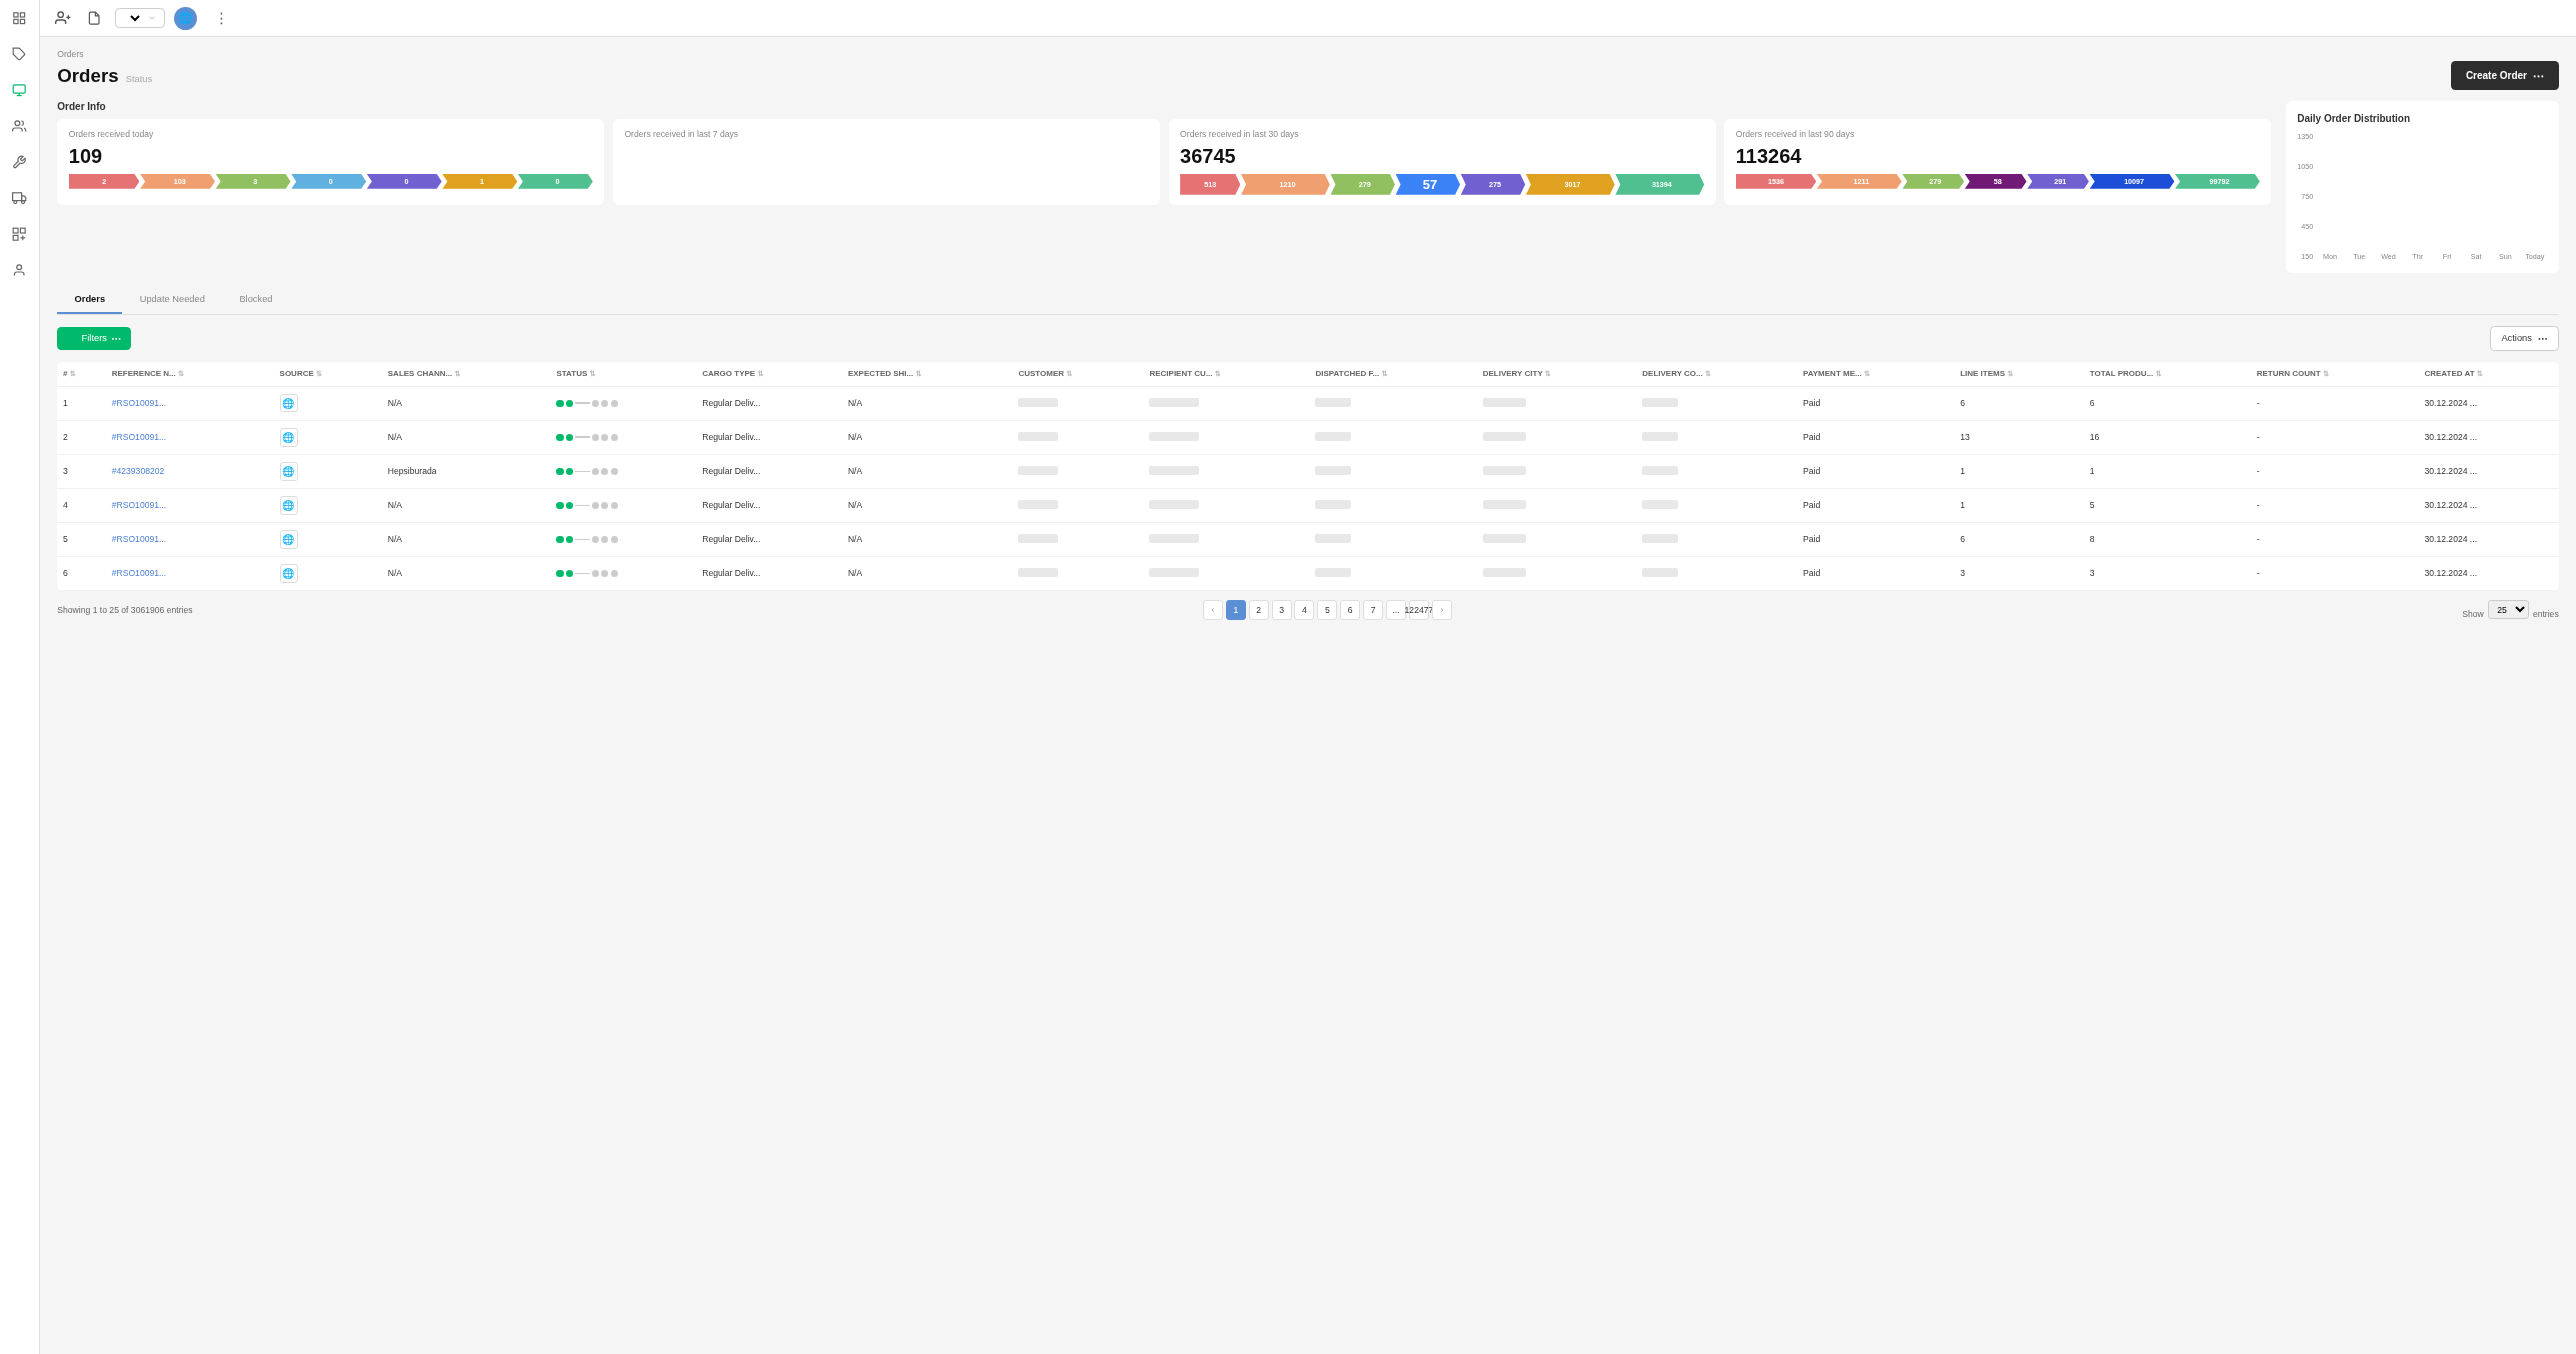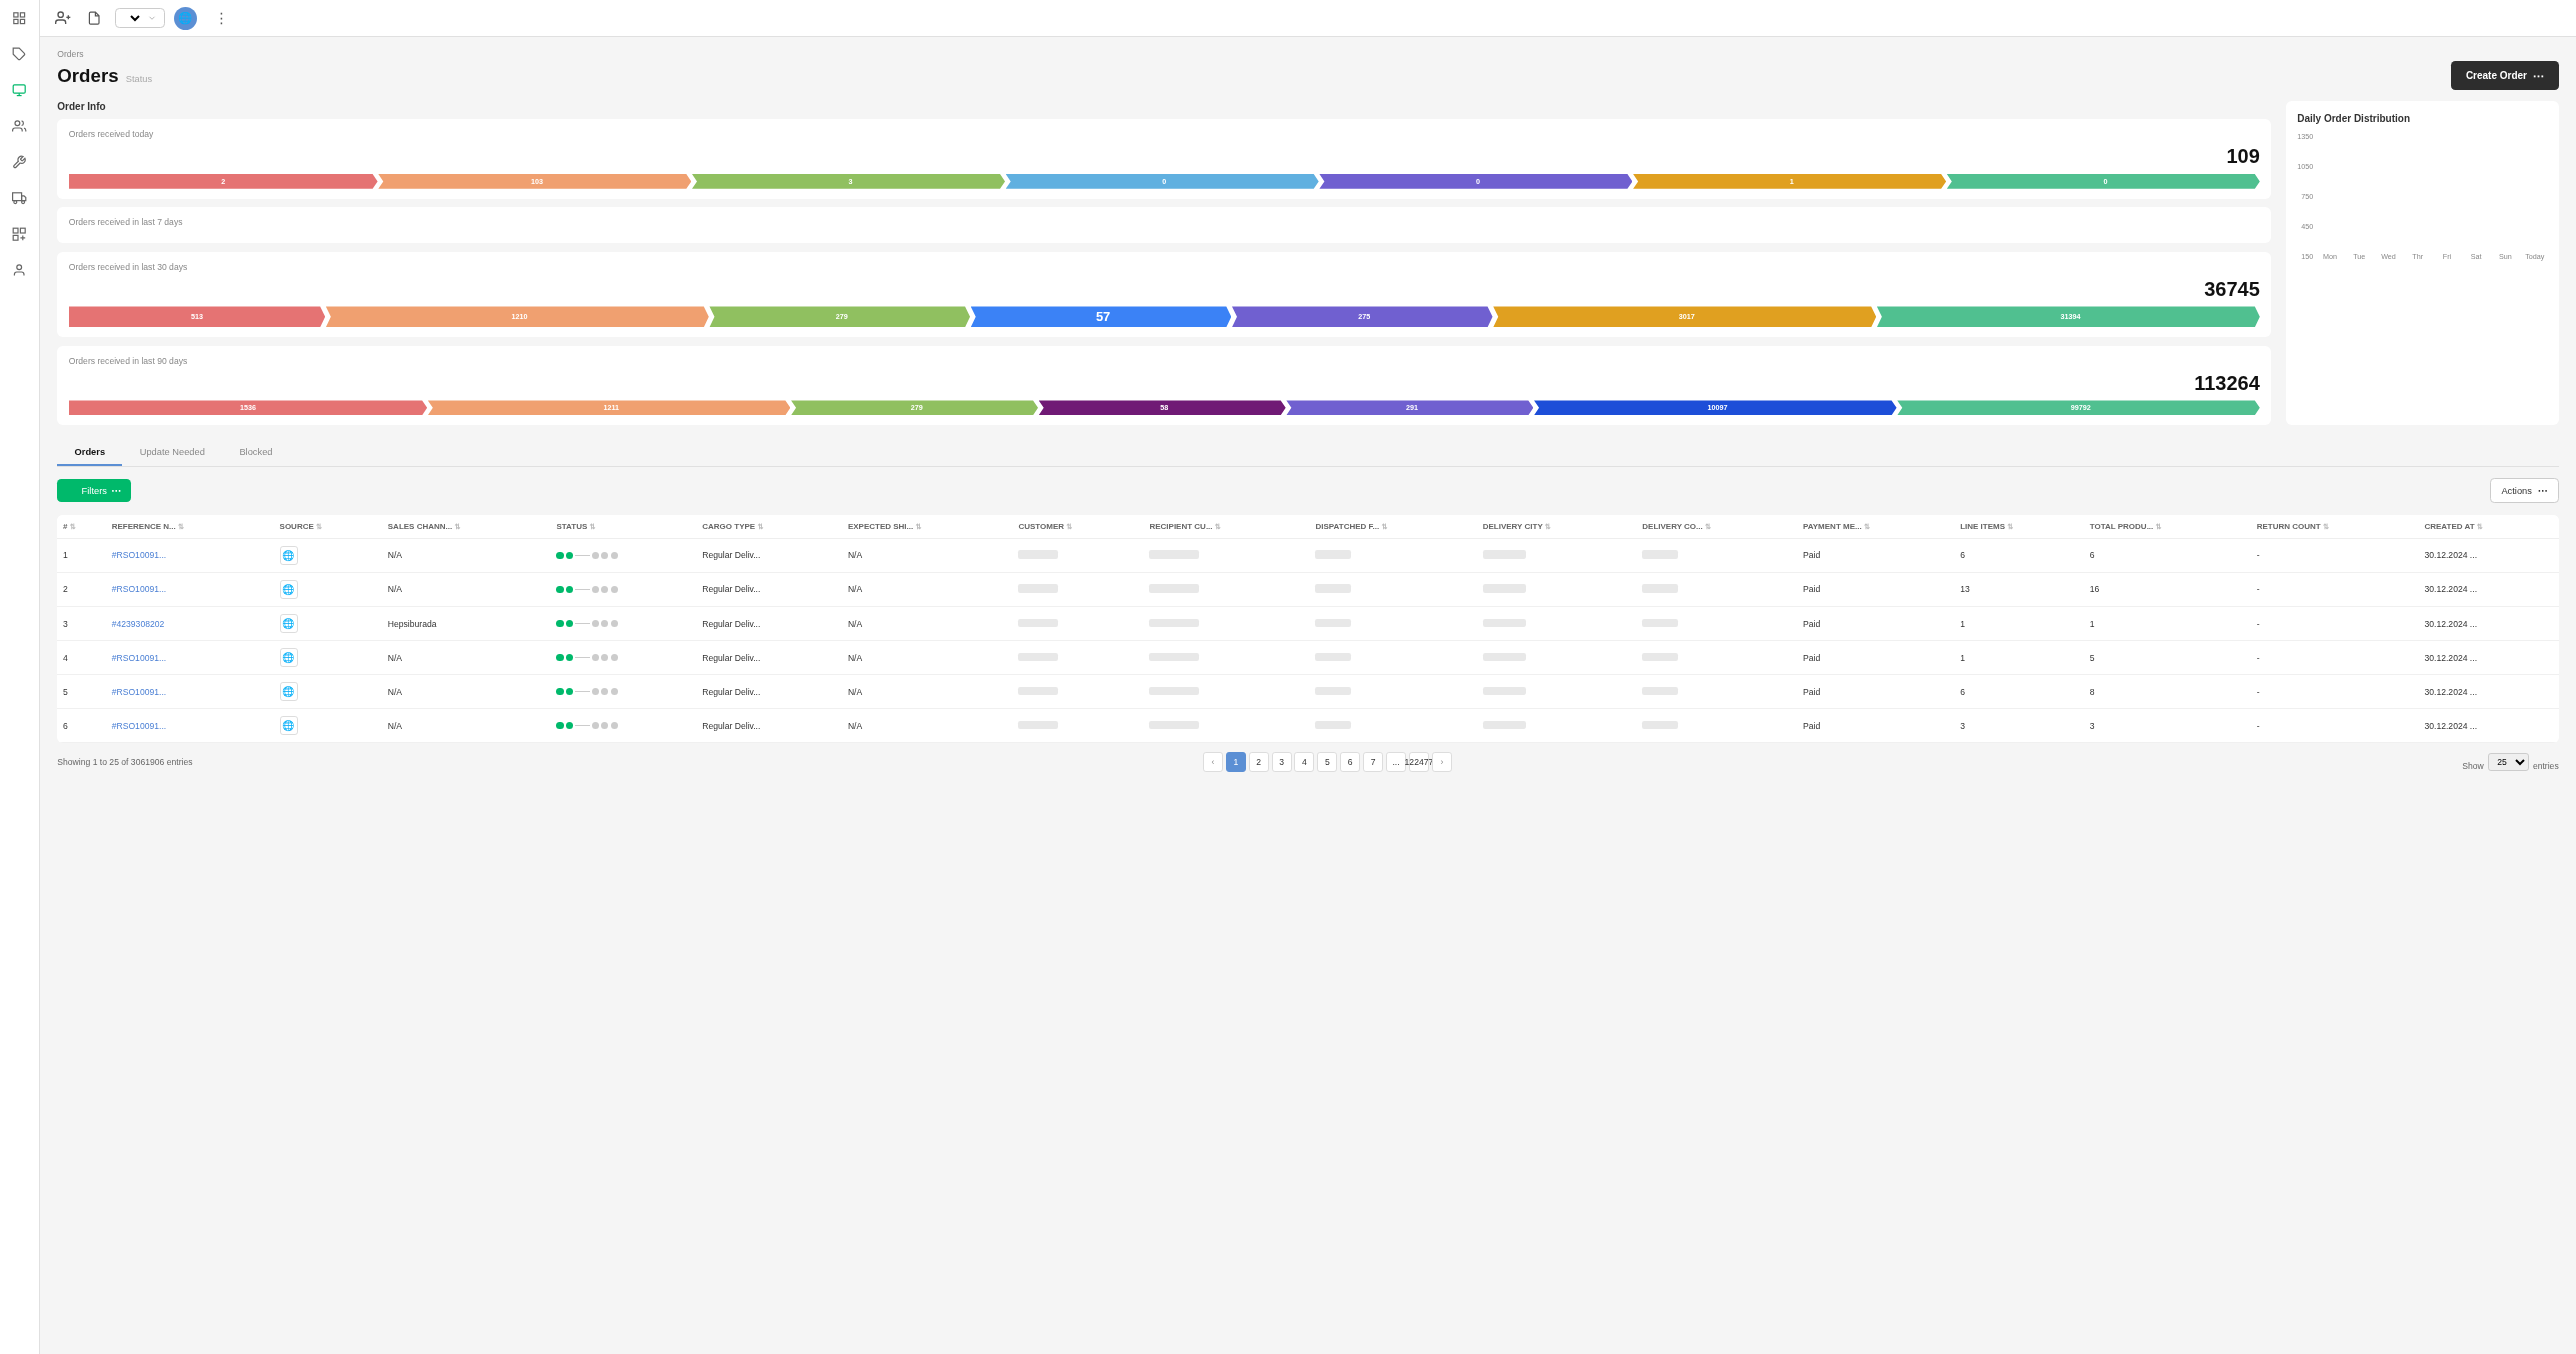--- a/index.html
+++ b/index.html
@@ -27,21 +27,21 @@
     
     .page-content { padding: 11.5px 17.3px; flex: 1; overflow-y: auto; }
     .breadcrumb { font-size: 8.6px; color: #888; margin-bottom: 2.9px; }
     .page-header { display: flex; align-items: center; justify-content: space-between; margin-bottom: 11.5px; }
     .page-title-wrap { display: flex; align-items: baseline; gap: 7.2px; }
     .page-title { font-size: 18.7px; font-weight: 700; color: #111; }
     .page-subtitle { font-size: 9.3px; color: #aaa; }
     .btn-create-order { background: #2d2d2d; color: white; border: none; border-radius: 4.3px; padding: 7.2px 14.4px; font-size: 10px; font-weight: 600; cursor: pointer; display: flex; align-items: center; gap: 5.8px; }
     .info-card { background: #fff; border-radius: 5.8px; padding: 10px 11.5px; }
     .info-card-label { font-size: 8.6px; color: #888; margin-bottom: 5.8px; }
-    .info-card-number { font-size: 20px; font-weight: 900; text-align: right; margin-bottom: 5.8px; color: #111; }
+    .info-card-number { font-size: 20px; font-weight: 900; margin-bottom: 5.8px; color: #111; }
 
     
     .chart-container { background: #fff; border-radius: 5.8px; padding: 11.5px; width: 273px; }
     .chart-title { font-size: 10px; font-weight: 600; color: #333; margin-bottom: 8.6px; }
     .chart-bar-wrap { display: flex; flex-direction: column; align-items: center; gap: 2.9px; flex: 1; }
     .chart-bar { background: #a8b4e8; border-radius: 2.2px 2.2px 0 0; width: 100%; }
     .chart-label { font-size: 7.2px; color: #888; }
     .chart-y-axis { display: flex; flex-direction: column; justify-content: space-between; font-size: 7.2px; color: #888; height: 129px; margin-right: 4.3px; text-align: right; }
 
     
@@ -185,21 +185,21 @@
         <button class="btn-create-order">
           <span>Create Order</span>
           <span style="font-size:11.5px;">⋯</span>
         </button>
       </div>
     </div>
 
     <div style="display:flex; gap:14.4px; margin-bottom:14.4px;">
       <div style="flex:1;">
         <div class="order-info-section-label">Order Info</div>
-        <div style="display:grid; grid-template-columns:1fr; gap:8.6px;" id="cards-container">
+        <div style="display:grid; grid-template-columns:1fr 1fr 1fr 1fr; gap:8.6px;" id="cards-container">
         <div class="info-card">
     <div class="info-card-label">Orders received today</div>
     <div class="info-card-number">109</div>
     <div style="display:flex; gap:0.7px;">
                 <div style="background:#e57373; clip-path:polygon(0 0, calc(100% - 5px) 0, 100% 50%, calc(100% - 5px) 100%, 0 100%); display:flex; align-items:center; justify-content:center; padding:2.9px 5.8px 2.9px 5.8px; font-size:7.2px; font-weight:700; color:white; min-width:21.6px; flex:1;">2</div>
                 <div style="background:#f0a070; clip-path:polygon(0 0, calc(100% - 5px) 0, 100% 50%, calc(100% - 5px) 100%, 0 100%, 5px 50%); display:flex; align-items:center; justify-content:center; padding:2.9px 5.8px 2.9px 10px; font-size:7.2px; font-weight:700; color:white; min-width:21.6px; flex:1;">103</div>
                 <div style="background:#90c060; clip-path:polygon(0 0, calc(100% - 5px) 0, 100% 50%, calc(100% - 5px) 100%, 0 100%, 5px 50%); display:flex; align-items:center; justify-content:center; padding:2.9px 5.8px 2.9px 10px; font-size:7.2px; font-weight:700; color:white; min-width:21.6px; flex:1;">3</div>
                 <div style="background:#60b0e0; clip-path:polygon(0 0, calc(100% - 5px) 0, 100% 50%, calc(100% - 5px) 100%, 0 100%, 5px 50%); display:flex; align-items:center; justify-content:center; padding:2.9px 5.8px 2.9px 10px; font-size:7.2px; font-weight:700; color:white; min-width:21.6px; flex:1;">0</div>
                 <div style="background:#7060d0; clip-path:polygon(0 0, calc(100% - 5px) 0, 100% 50%, calc(100% - 5px) 100%, 0 100%, 5px 50%); display:flex; align-items:center; justify-content:center; padding:2.9px 5.8px 2.9px 10px; font-size:7.2px; font-weight:700; color:white; min-width:21.6px; flex:1;">0</div>
                 <div style="background:#e0a020; clip-path:polygon(0 0, calc(100% - 5px) 0, 100% 50%, calc(100% - 5px) 100%, 0 100%, 5px 50%); display:flex; align-items:center; justify-content:center; padding:2.9px 5.8px 2.9px 10px; font-size:7.2px; font-weight:700; color:white; min-width:21.6px; flex:1;">1</div>

